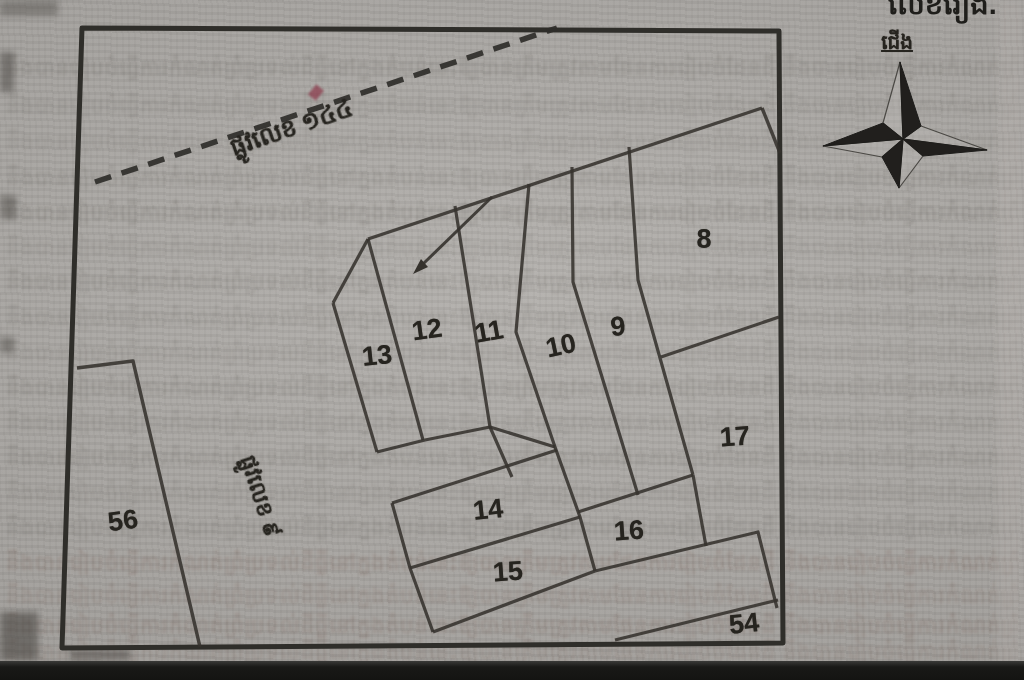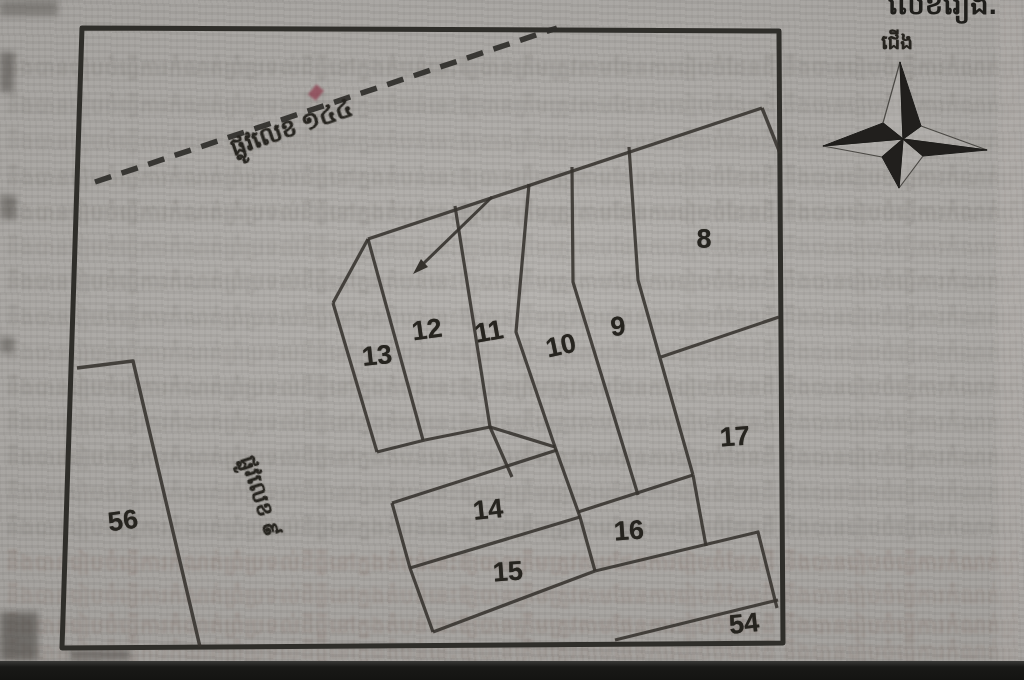--- a/index.html
+++ b/index.html
@@ -118,21 +118,21 @@
       <path d="M899 188 L923 156 L903 139 Z" fill="rgba(190,186,182,0.35)" stroke="#4a4844" stroke-width="1.2" stroke-linejoin="round" stroke-linecap="butt"></path>
       <path d="M823 146 L882 157 L903 139 Z" fill="rgba(190,186,182,0.35)" stroke="#4a4844" stroke-width="1.2" stroke-linejoin="round" stroke-linecap="butt"></path>
       <path d="M900 62 L921 126 L903 139 Z" fill="#211f1d" stroke="#1d1c1a" stroke-width="1" stroke-linejoin="round" stroke-linecap="butt"></path>
       <path d="M987 150 L923 156 L903 139 Z" fill="#211f1d" stroke="#1d1c1a" stroke-width="1" stroke-linejoin="round" stroke-linecap="butt"></path>
       <path d="M899 188 L882 157 L903 139 Z" fill="#211f1d" stroke="#1d1c1a" stroke-width="1" stroke-linejoin="round" stroke-linecap="butt"></path>
       <path d="M823 146 L883 123 L903 139 Z" fill="#211f1d" stroke="#1d1c1a" stroke-width="1" stroke-linejoin="round" stroke-linecap="butt"></path>
     </svg>
 
   <div class="map-label road-label" id="road-label-0" style="left: 292px; top: 130px; transform: translate(-50%, -50%) rotate(-19deg);">ផ្លូវលេខ ១៤៤</div>
   <div class="map-label road-label" id="road-label-1" style="font-size: 22px; left: 258px; top: 497px; transform: translate(-50%, -50%) rotate(72deg);">ផ្លូវលេខ ៩</div>
-  <div class="map-label north-label" id="north-label" style="left: 897px; top: 44px; transform: translate(-50%, -50%);">ជើង</div>
+  <div class="map-label north-label" id="north-label" style="left: 897px; top: 44px; transform: translate(-50%, -50%); text-decoration: underline;">ជើង</div>
   <div class="corner-fragment">លេខរៀង.</div>
   <div id="parcel-labels">
       <div class="map-label parcel-number" style="left: 704px; top: 239px; transform: translate(-50%, -50%) rotate(0deg);">8</div>
       <div class="map-label parcel-number" style="left: 618px; top: 327px; transform: translate(-50%, -50%) rotate(-5deg);">9</div>
       <div class="map-label parcel-number" style="left: 561px; top: 346px; transform: translate(-50%, -50%) rotate(-12deg);">10</div>
       <div class="map-label parcel-number" style="left: 489px; top: 332px; transform: translate(-50%, -50%) rotate(-10deg);">11</div>
       <div class="map-label parcel-number" style="left: 427px; top: 330px; transform: translate(-50%, -50%) rotate(-8deg);">12</div>
       <div class="map-label parcel-number" style="left: 377px; top: 356px; transform: translate(-50%, -50%) rotate(-6deg);">13</div>
       <div class="map-label parcel-number" style="left: 488px; top: 510px; transform: translate(-50%, -50%) rotate(-6deg);">14</div>
       <div class="map-label parcel-number" style="left: 508px; top: 572px; transform: translate(-50%, -50%) rotate(-4deg);">15</div>

